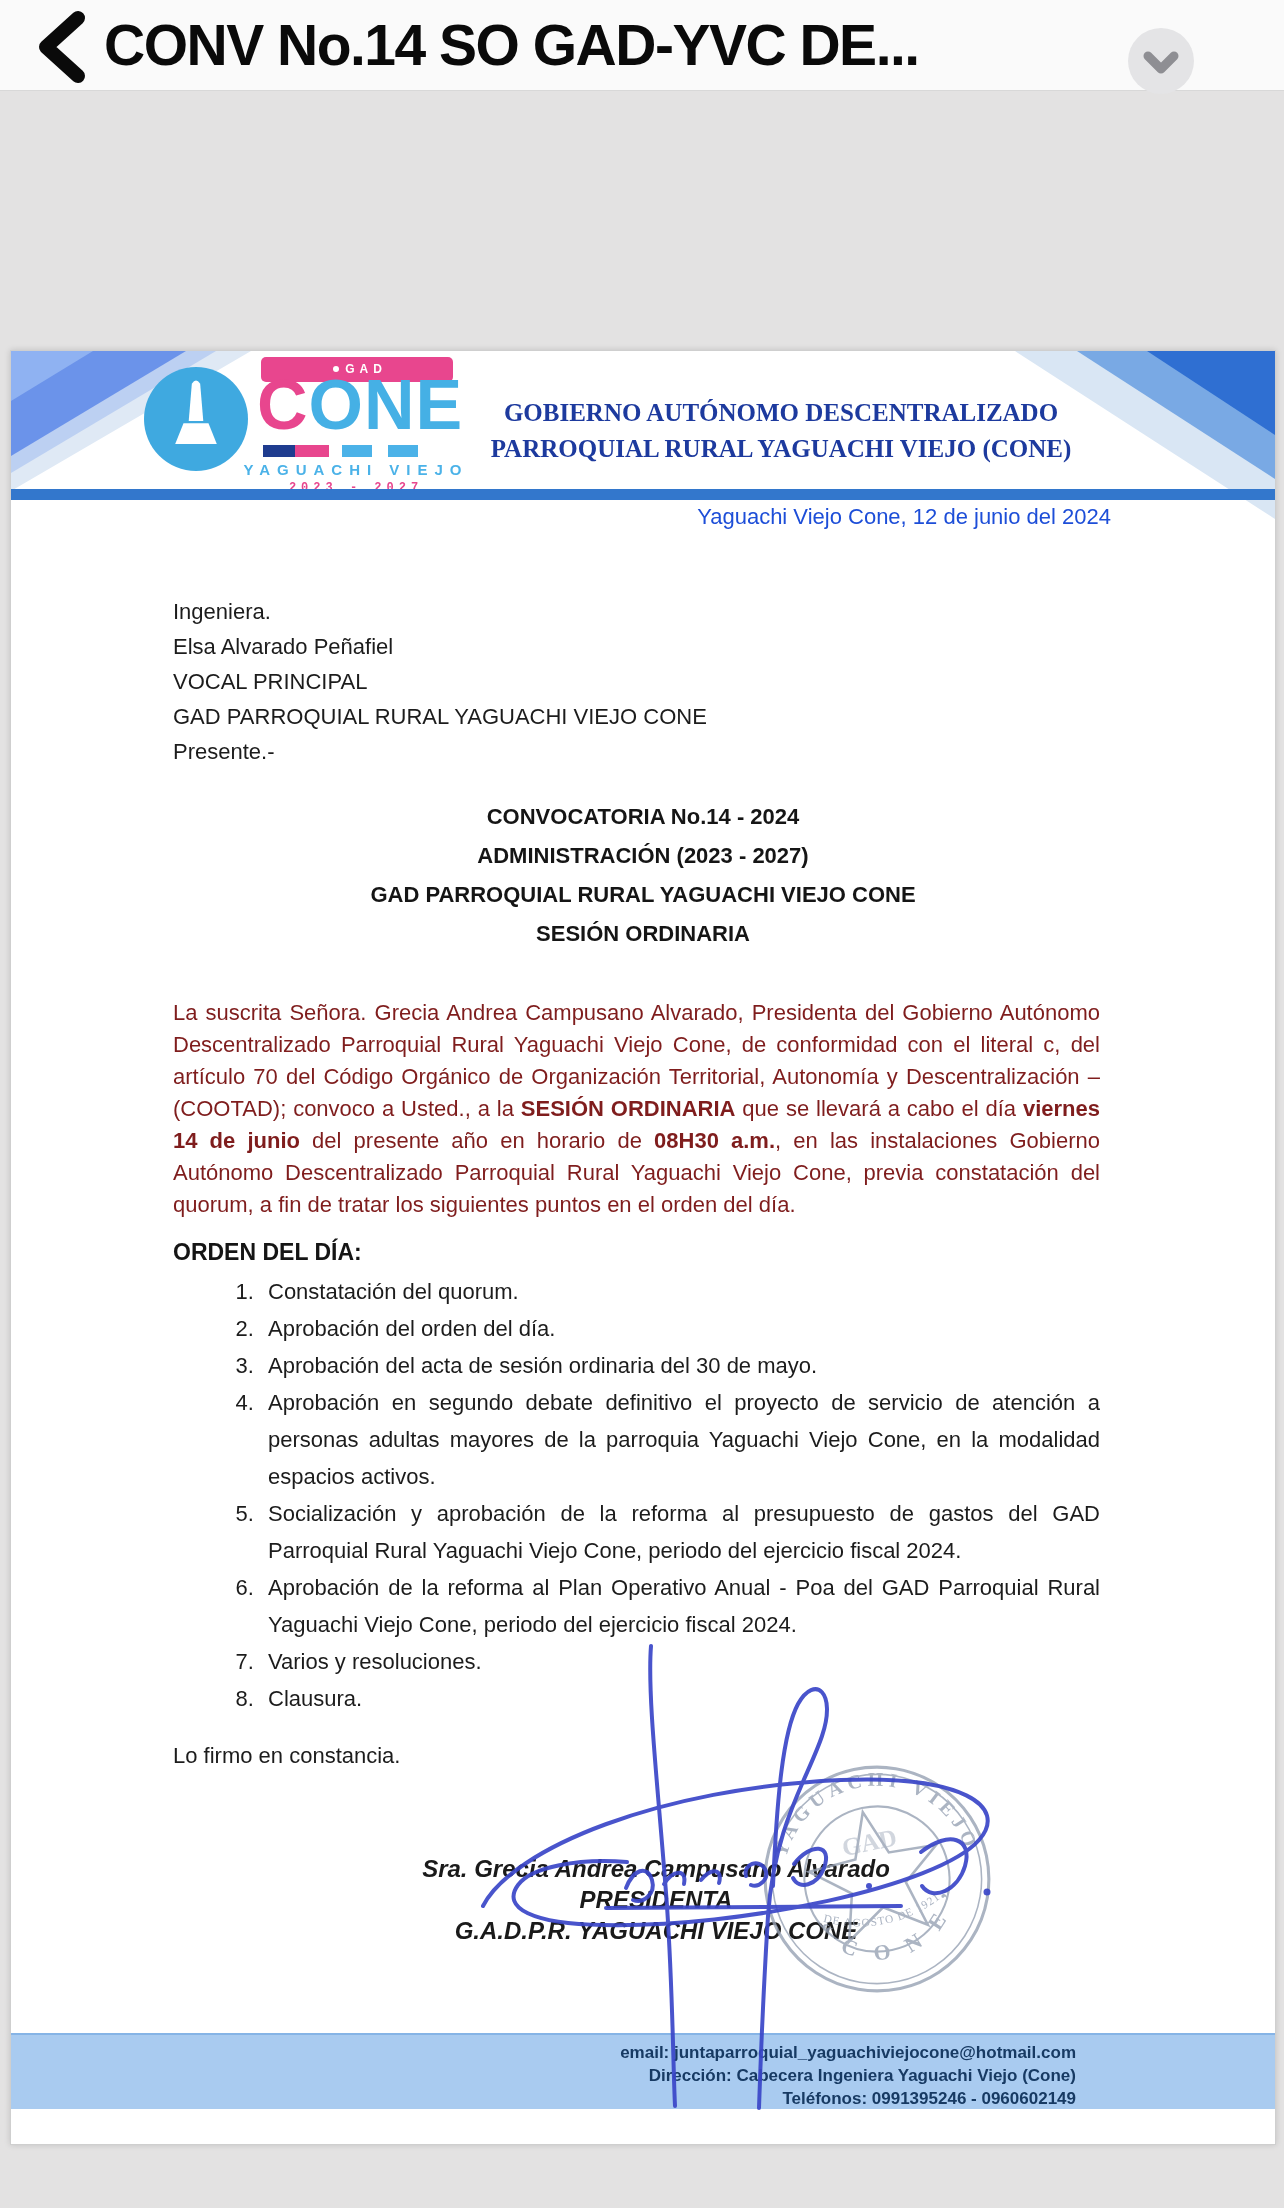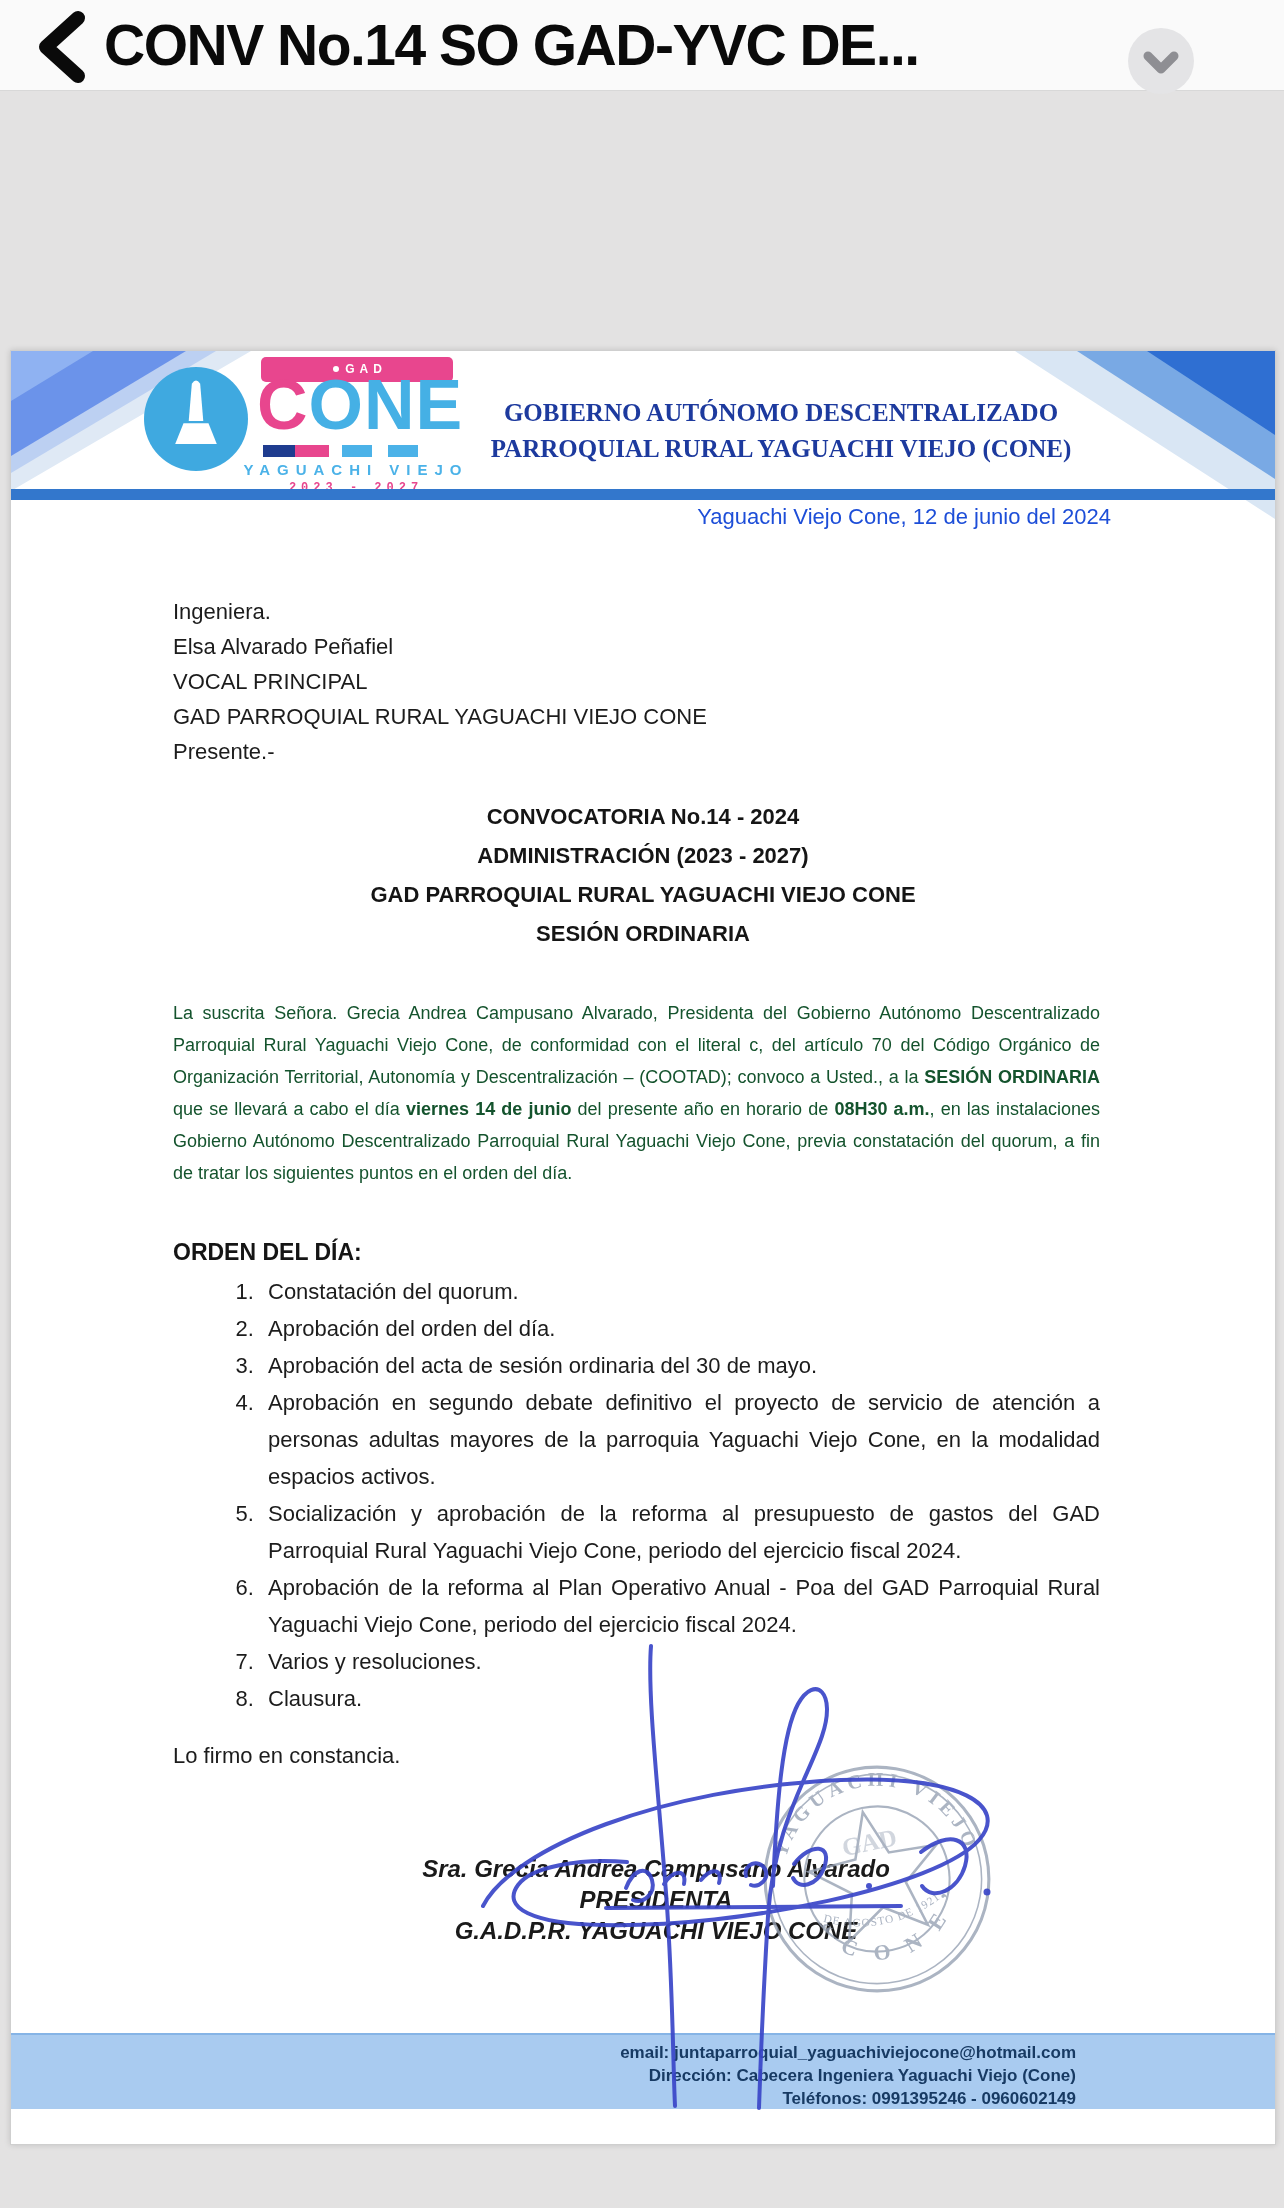--- a/index.html
+++ b/index.html
@@ -41,21 +41,21 @@
   .period{position:absolute;left:200px;top:130px;width:290px;text-align:center;color:#e8468e;font-size:12px;font-weight:700;letter-spacing:5px;font-family:Liberation Mono, monospace;}
 
   .org-name{position:absolute;left:440px;top:44px;width:660px;text-align:center;
             font-family:"Liberation Serif",serif;font-weight:700;color:#1d3a9e;font-size:25px;line-height:36px;}
   .blue-bar{position:absolute;left:0;top:138px;width:100%;height:11px;background:#3377cc;}
 
   
   .date-line{position:absolute;top:153px;right:164px;font-size:22px;color:#1d4ed8;}
   .recipient{position:absolute;left:162px;top:243px;font-size:22px;line-height:35px;color:#1c1c1c;}
   .title-block{position:absolute;left:0;top:446px;width:100%;text-align:center;font-size:22px;font-weight:700;line-height:39px;color:#151515;}
-  .body-par{position:absolute;left:162px;top:646px;width:927px;font-size:18px;line-height:32px;text-align:justify;color:#14532d;}
+  .body-par{position:absolute;left:162px;top:646px;width:927px;font-size:22px;line-height:32px;text-align:justify;color:#7f1d1d;}
   .agenda-h{position:absolute;left:162px;top:888px;font-size:23px;font-weight:700;color:#151515;}
   .agenda{position:absolute;left:205px;top:922px;width:884px;margin:0;padding:0 0 0 44px;font-size:22px;line-height:37px;color:#1c1c1c;}
   .agenda li{padding-left:8px;text-align:justify;}
   .closing{position:absolute;left:162px;top:1392px;font-size:22px;color:#1c1c1c;}
 
   .signer{position:absolute;left:335px;top:1502px;width:620px;text-align:center;font-size:24px;font-weight:700;font-style:italic;line-height:31px;color:#1a1a1a;}
 
   .stamp{position:absolute;left:750px;top:1412px;width:232px;height:232px;opacity:.8;transform:rotate(-12deg);z-index:2;}
   .sig-svg{position:absolute;left:410px;top:1285px;width:620px;height:480px;z-index:3;}
 

